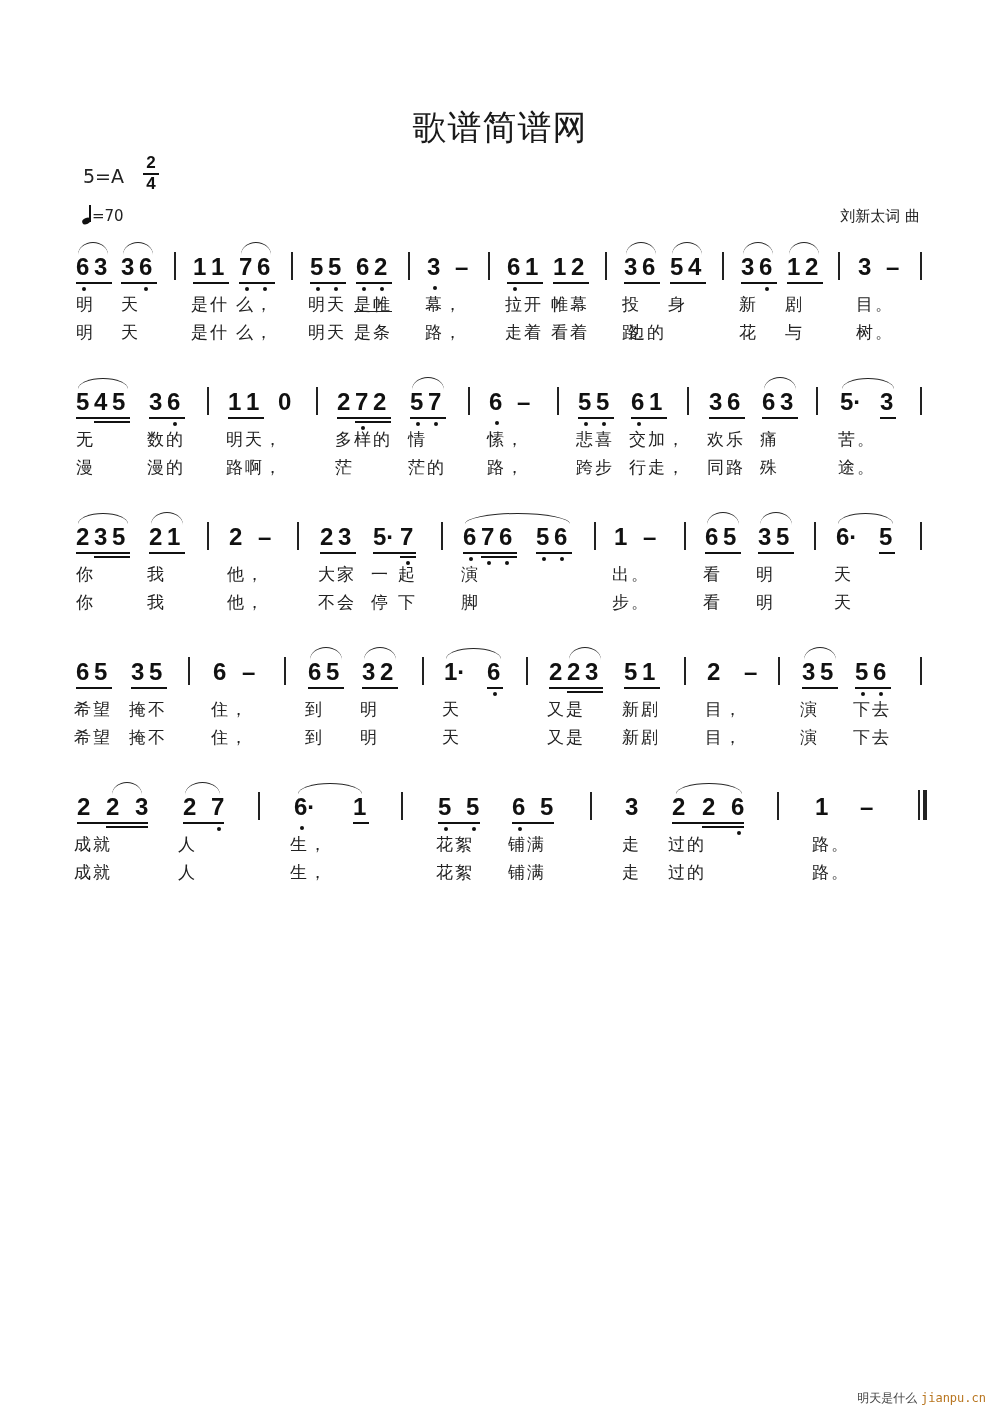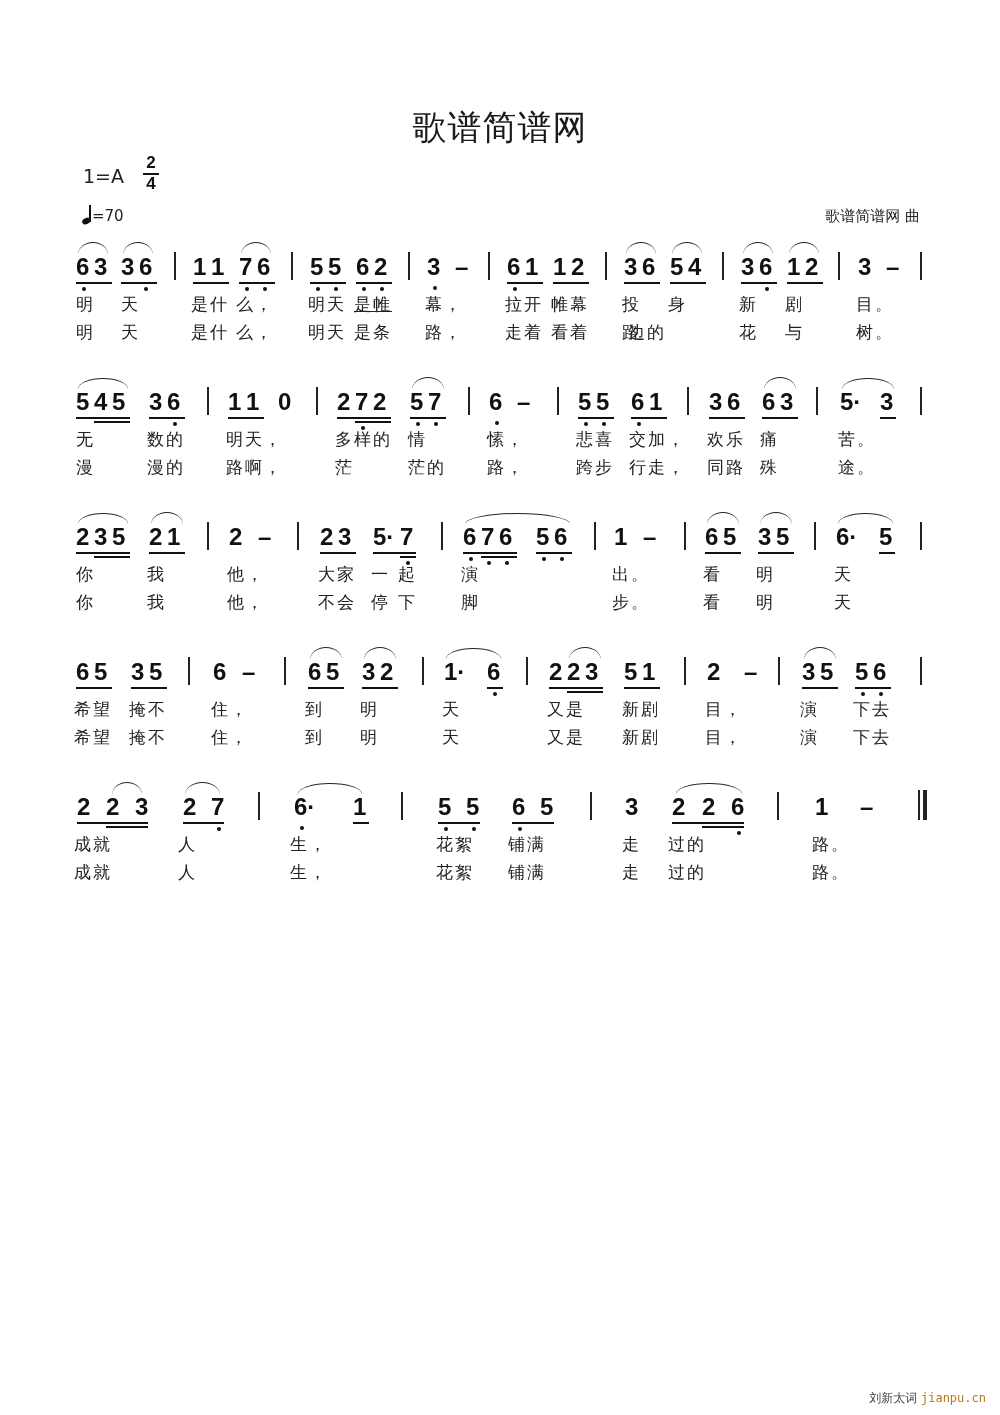--- a/index.html
+++ b/index.html
@@ -30,29 +30,29 @@
   .slur { position: absolute; border-top: 1.5px solid #222; border-radius: 50% 50% 0 0 / 100% 100% 0 0; height: 10px; }
   .lyric { position: absolute; font-size: 17px; line-height: 20px; color: #222; letter-spacing: 2px; white-space: nowrap; }
 
   .watermark { position: absolute; right: 14px; bottom: 8px; font-size: 12px; color: #444; }
   .watermark .domain { color: #b8751f; font-family: "DejaVu Sans Mono", monospace; }
 </style>
 </head>
 <body>
 
 <div class="title">歌谱简谱网</div>
-<div class="key">1=A</div>
+<div class="key">5=A</div>
 <div class="timesig">
   <span class="num">2</span>
   <span class="den">4</span>
 </div>
 <div class="tempo">
   <span class="note-icon"><span class="stem"></span><span class="head"></span></span><span>=70</span>
 </div>
-<div class="credit">歌谱简谱网 曲</div>
+<div class="credit">刘新太词 曲</div>
 
 <div id="score">
     <div class="row" style="top: 240px;">
       <span class="tok" style="left: 76px; top: 15px;">6</span>
       <span class="tok" style="left: 94px; top: 15px;">3</span>
       <span class="tok" style="left: 121px; top: 15px;">3</span>
       <span class="tok" style="left: 139px; top: 15px;">6</span>
       <span class="tok" style="left: 193px; top: 15px;">1</span>
       <span class="tok" style="left: 211px; top: 15px;">1</span>
       <span class="tok" style="left: 239px; top: 15px;">7</span>
@@ -432,15 +432,15 @@
       <span class="lyric" style="left: 290px; top: 82px;">生，</span>
       <span class="lyric" style="left: 436px; top: 82px;">花絮</span>
       <span class="lyric" style="left: 508px; top: 82px;">铺满</span>
       <span class="lyric" style="left: 622px; top: 82px;">走</span>
       <span class="lyric" style="left: 668px; top: 82px;">过的</span>
       <span class="lyric" style="left: 812px; top: 82px;">路。</span>
     </div>
   </div>
 
 <div class="watermark">
-  <span>刘新太词</span>
+  <span>明天是什么</span>
   <span class="domain">jianpu.cn</span>
 </div>
 
 </body></html>

